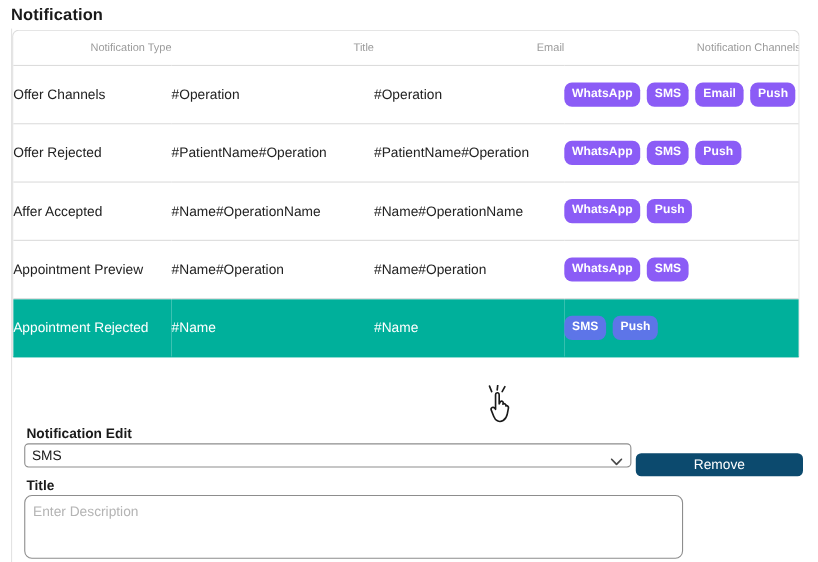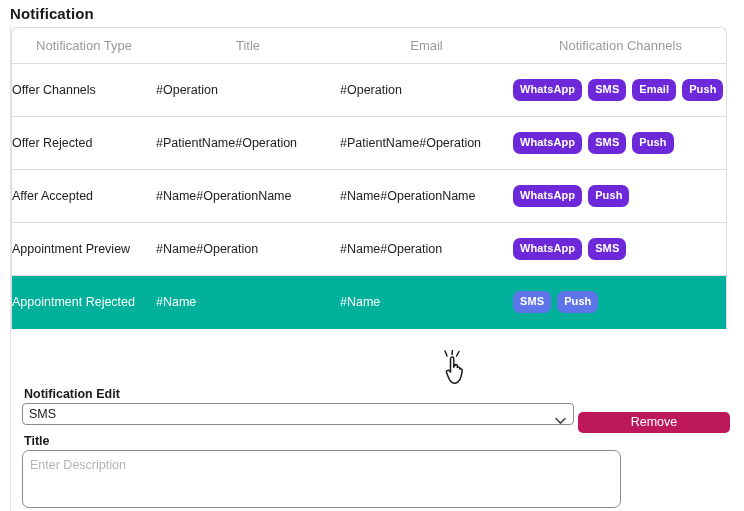--- a/index.html
+++ b/index.html
@@ -55,23 +55,23 @@
     overflow: hidden;
   }
 
   table.notif-table {
     width: 100%;
     border-collapse: collapse;
     table-layout: fixed;
   }
 
   table.notif-table th {
-    text-align: center;
+    text-align: right;
     font-weight: 400;
-    font-size: 13px;
+    font-size: 10px;
     color: #9a9a9a;
     padding: 10px 0 10px 0;
     border-bottom: 1px solid #dcdcdc;
     vertical-align: middle;
     height: 31px;
   }
 
   table.notif-table td {
     font-size: 12.5px;
     color: #222222;
@@ -107,21 +107,21 @@
   
   .badges {
     display: flex;
     align-items: center;
     gap: 6px;
     flex-wrap: nowrap;
   }
 
   .badge {
     display: inline-block;
-    background: #6d28d9;
+    background: #8b5cf6;
     color: #ffffff;
     font-size: 11px;
     font-weight: 700;
     line-height: 1;
     padding: 5px 7px 6px 7px;
     border-radius: 7px;
     white-space: nowrap;
     letter-spacing: 0.1px;
   }
 
@@ -218,21 +218,21 @@
     border-radius: 5px;
     color: #ffffff;
     font-family: "Liberation Sans", sans-serif;
     font-size: 12.5px;
     line-height: 21px;
     text-align: center;
     cursor: pointer;
     padding: 0;
   }
   .btn-create { background: #14b09c; }
-  .btn-remove { background: #be185d; margin-top: 10px; }
+  .btn-remove { background: #0c4a6e; margin-top: 10px; }
 
   
   .cursor {
     position: absolute;
     left: 441px;
     top: 350px;
     width: 34px;
     height: 36px;
     pointer-events: none;
   }

